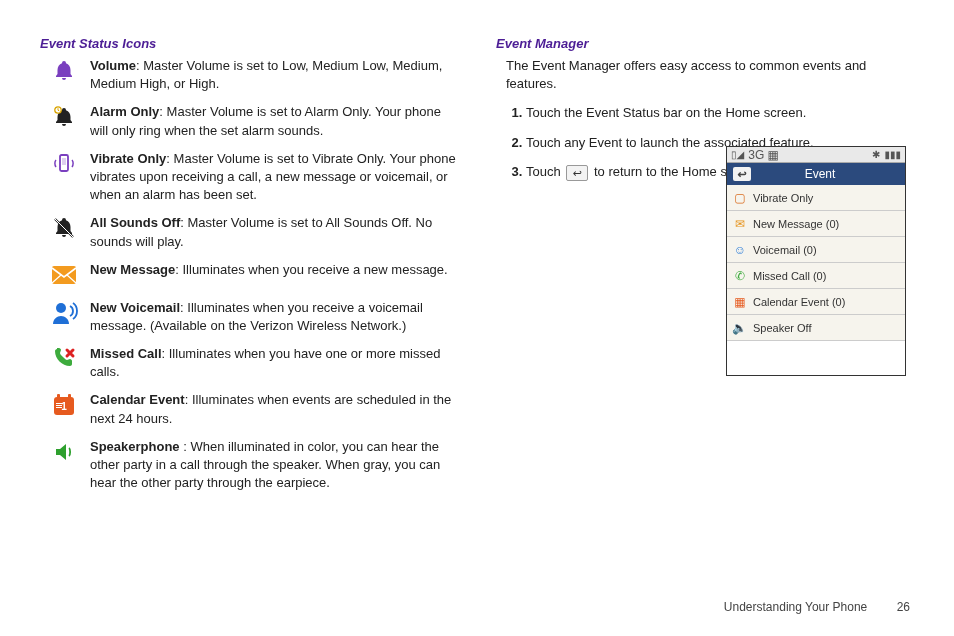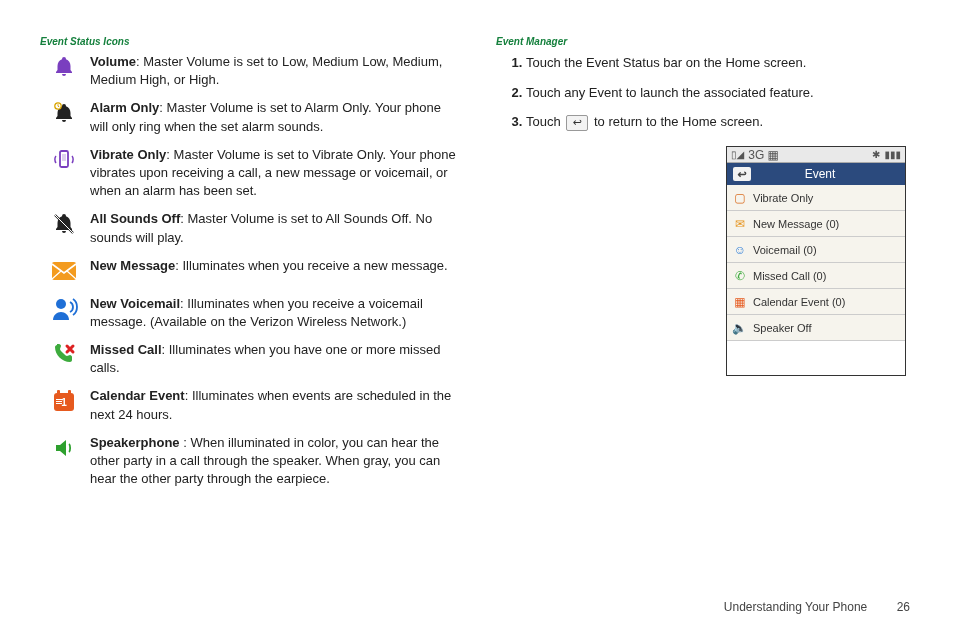--- a/index.html
+++ b/index.html
@@ -14,24 +14,24 @@
   }
   .page {
     display: flex;
     padding: 36px 40px 20px 40px;
     gap: 38px;
   }
   .col {
     flex: 1;
   }
   .section-title {
-    color: #15803d;
+    color: #4c1d95;
     font-weight: bold;
     font-style: italic;
-    font-size: 10px;
+    font-size: 13px;
     margin-bottom: 6px;
   }
   .icon-list { margin-left: 10px; }
   .icon-row {
     display: flex;
     align-items: flex-start;
     margin-bottom: 10px;
     gap: 12px;
   }
   .icon-box {
@@ -253,20 +253,21 @@
             </svg>
         </div>
         <div class="icon-desc"><span class="term">Speakerphone </span><span>: When illuminated in color, you can hear the other party in a call through the speaker. When gray, you can hear the other party through the earpiece.</span></div>
       </div>
 
     </div>
   </div>
 
   <div class="col">
     <div class="section-title">Event Manager</div>
+    <div class="right-intro">The Event Manager offers easy access to common events and features.</div>
 
     <div class="right-body">
       <div class="steps-wrap">
         <ol class="steps">
           <li><span class="step-body">Touch the Event Status bar on the Home screen.</span></li>
           <li><span class="step-body">Touch any Event to launch the associated feature.</span></li>
           <li><span class="step-body"><span>Touch </span><span class="inline-icon">↩</span><span> to return to the Home screen.</span></span></li>
         </ol>
       </div>
     </div>

